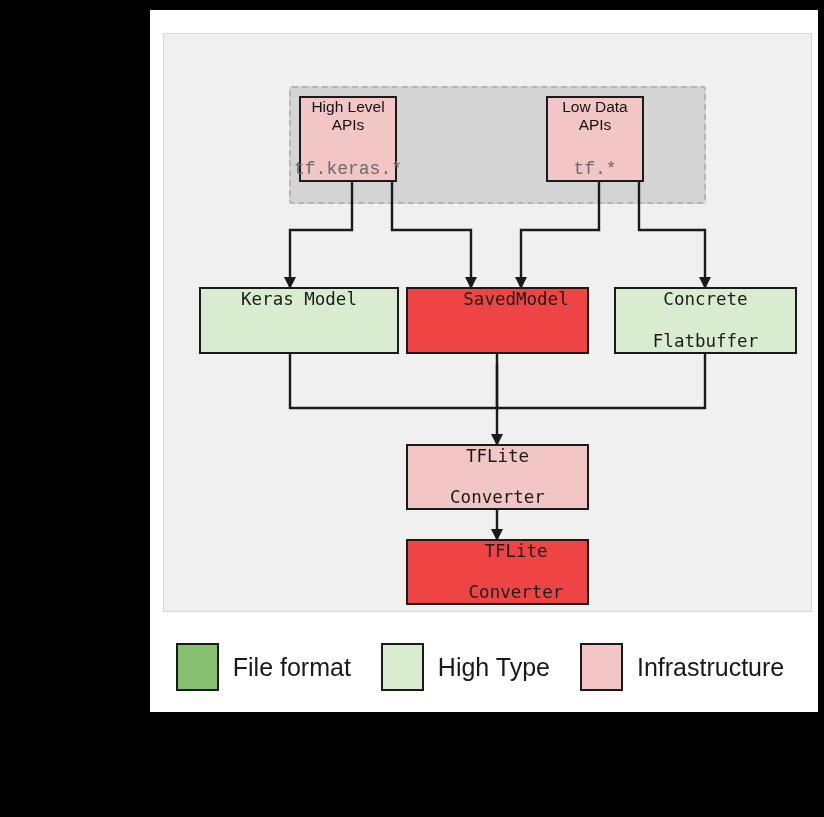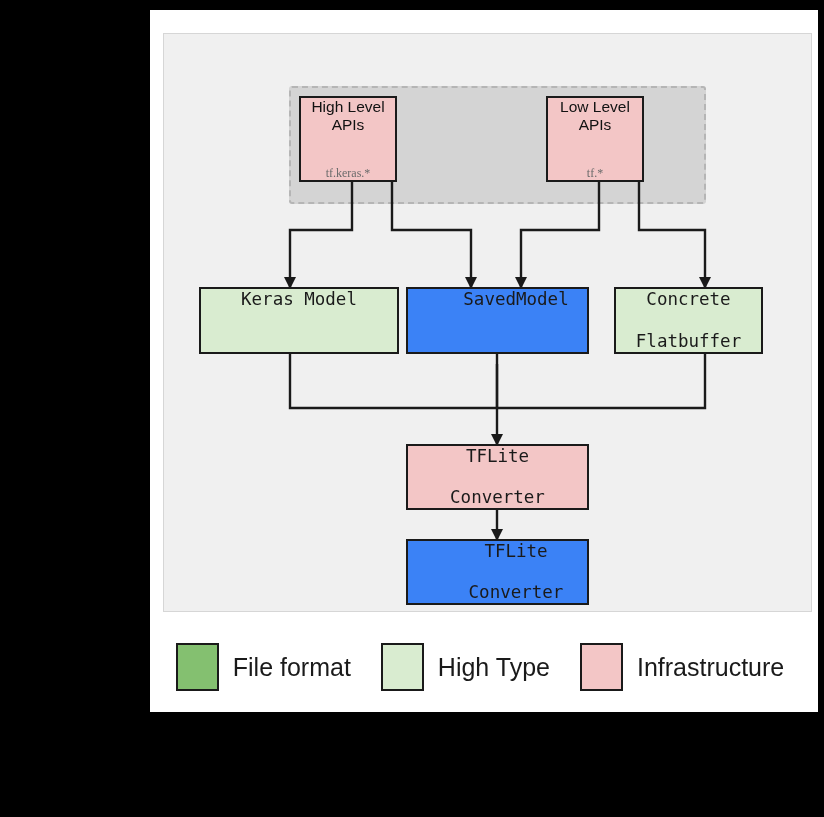--- a/index.html
+++ b/index.html
@@ -7,24 +7,24 @@
        font-family:"Liberation Sans",sans-serif;}
   #page{position:absolute;left:150px;top:10px;width:668px;height:702px;background:#fff;}
   #panel{position:absolute;left:13px;top:23px;width:649px;height:579px;
          background:#f0f0f0;border:1px solid #d6d6d6;box-sizing:border-box;}
   #svg-layer{position:absolute;left:0;top:0;width:668px;height:702px;pointer-events:none;}
   .node{position:absolute;box-sizing:border-box;border:2.5px solid #1a1a1a;
         display:flex;flex-direction:column;align-items:center;justify-content:space-between;
         text-align:center;line-height:1.18;}
   .api-box{background:#f3c6c6;}
   .api-title{font-size:15.5px;color:#121212;}
-  .api-sub{font-family:Liberation Serif, serif;font-size:12px;color:#6b6b6b;margin-top:5px;}
+  .api-sub{font-family:Liberation Mono, monospace;font-size:18px;color:#6b6b6b;margin-top:5px;}
   .mono-label{font-family:"DejaVu Sans Mono",monospace;font-size:17.5px;color:#1a1a1a;}
   .dtype{background:#d9ecd0;}
-  .fileformat{background:#3b82f6;padding-left:37px;}
+  .fileformat{background:#ef4444;padding-left:37px;}
   .infra{background:#f3c6c6;}
   #group-dashed{position:absolute;left:125px;top:52px;width:417px;height:118px;
                 background:#d4d4d4;border:2px dashed #b5b5b5;border-radius:3px;box-sizing:border-box;}
   #legend{position:absolute;left:0;top:612px;width:668px;height:90px;
           display:flex;justify-content:center;gap:0px;}
   .legend-item{display:flex;align-items:center;}
   .legend-swatch{width:43px;height:48px;border:2.5px solid #1a1a1a;box-sizing:border-box;}
   .legend-text{font-size:25px;color:#1a1a1a;margin-left:14px;margin-right:30px;
                font-family:"Liberation Sans",sans-serif;}
 </style>
@@ -64,33 +64,33 @@
         <path d="M 333 320 L 333 374"></path>
       </g>
     </svg>
 
     <div class="node api-box" style="left:135px;top:62px;width:98px;height:86px;">
       <span class="api-title">High Level APIs</span>
       <span class="api-sub">tf.keras.*</span>
     </div>
 
     <div class="node api-box" style="left:382px;top:62px;width:98px;height:86px;">
-      <span class="api-title">Low Level APIs</span>
+      <span class="api-title">Low Data APIs</span>
       <span class="api-sub">tf.*</span>
     </div>
 
     <div class="node dtype" style="left:35px;top:253px;width:200px;height:67px;">
       <span class="mono-label">Keras Model</span>
     </div>
 
     <div class="node fileformat" style="left:242px;top:253px;width:183px;height:67px;">
       <span class="mono-label">SavedModel</span>
     </div>
 
-    <div class="node dtype" style="left:450px;top:253px;width:149px;height:67px;">
+    <div class="node dtype" style="left:450px;top:253px;width:183px;height:67px;">
       <span class="mono-label">Concrete</span>
       <span class="mono-label">Flatbuffer</span>
     </div>
 
     <div class="node infra" style="left:242px;top:410px;width:183px;height:66px;">
       <span class="mono-label">TFLite</span>
       <span class="mono-label">Converter</span>
     </div>
 
     <div class="node fileformat" style="left:242px;top:505px;width:183px;height:66px;">

